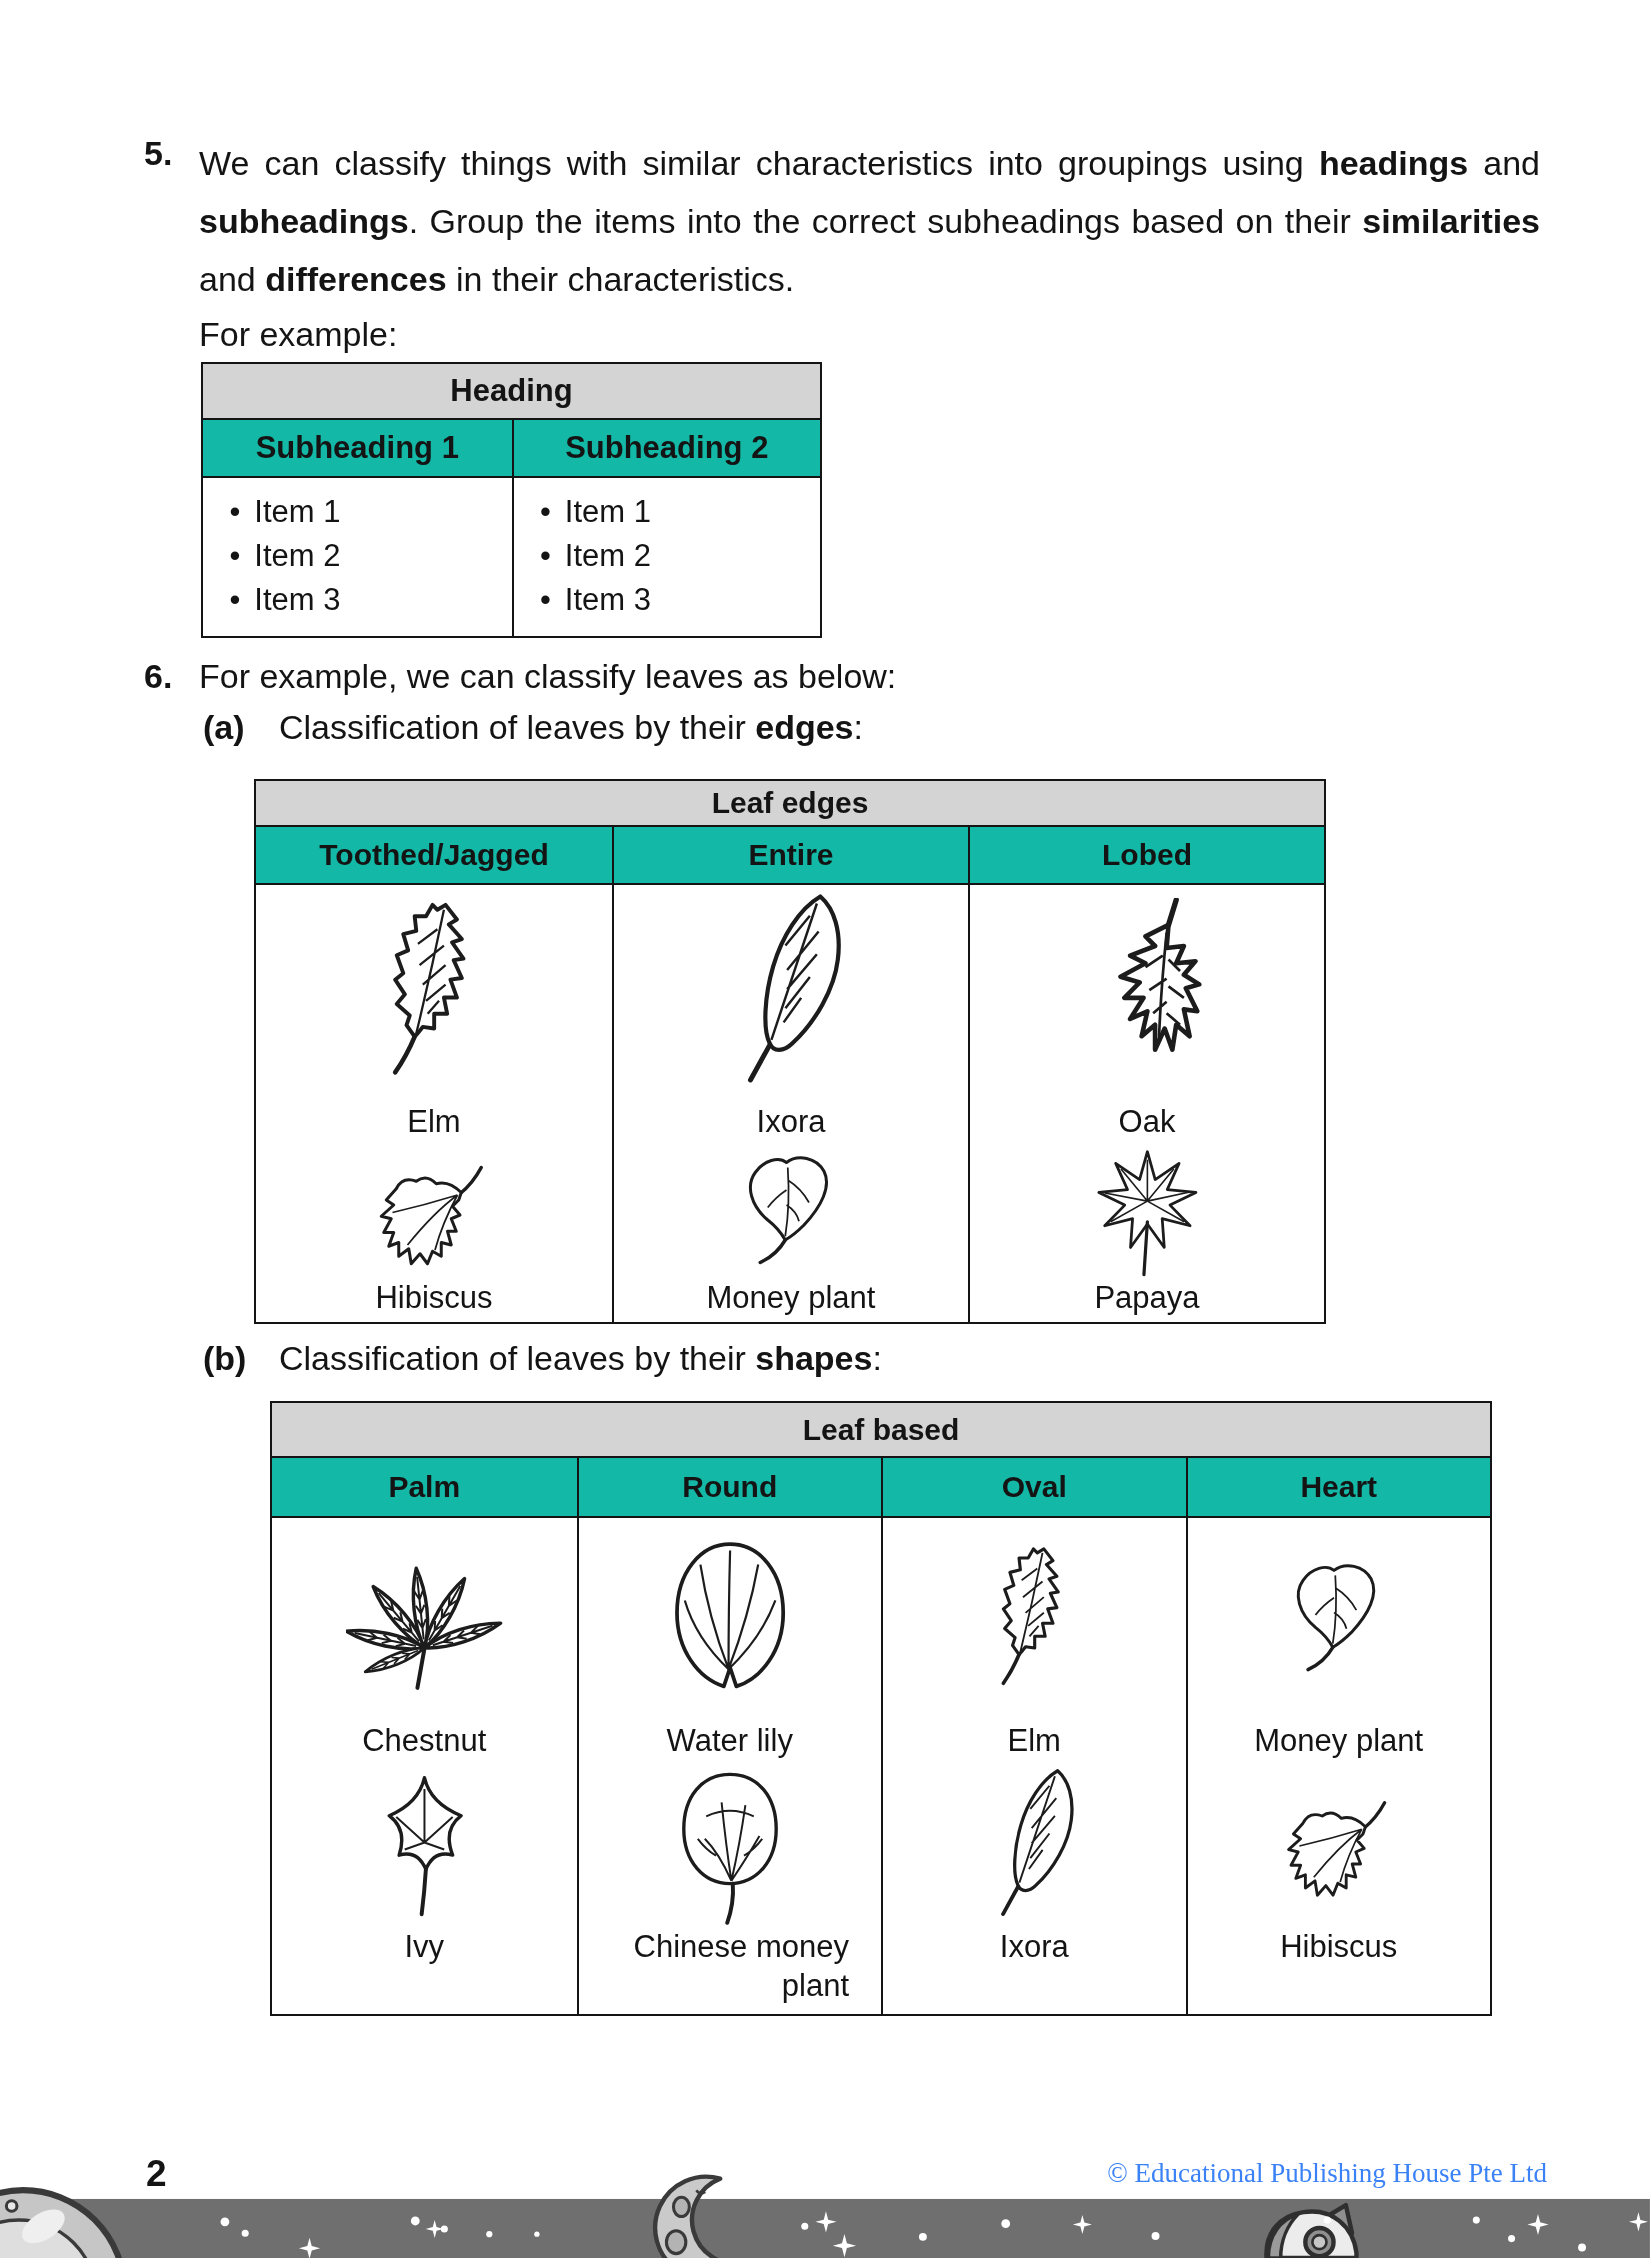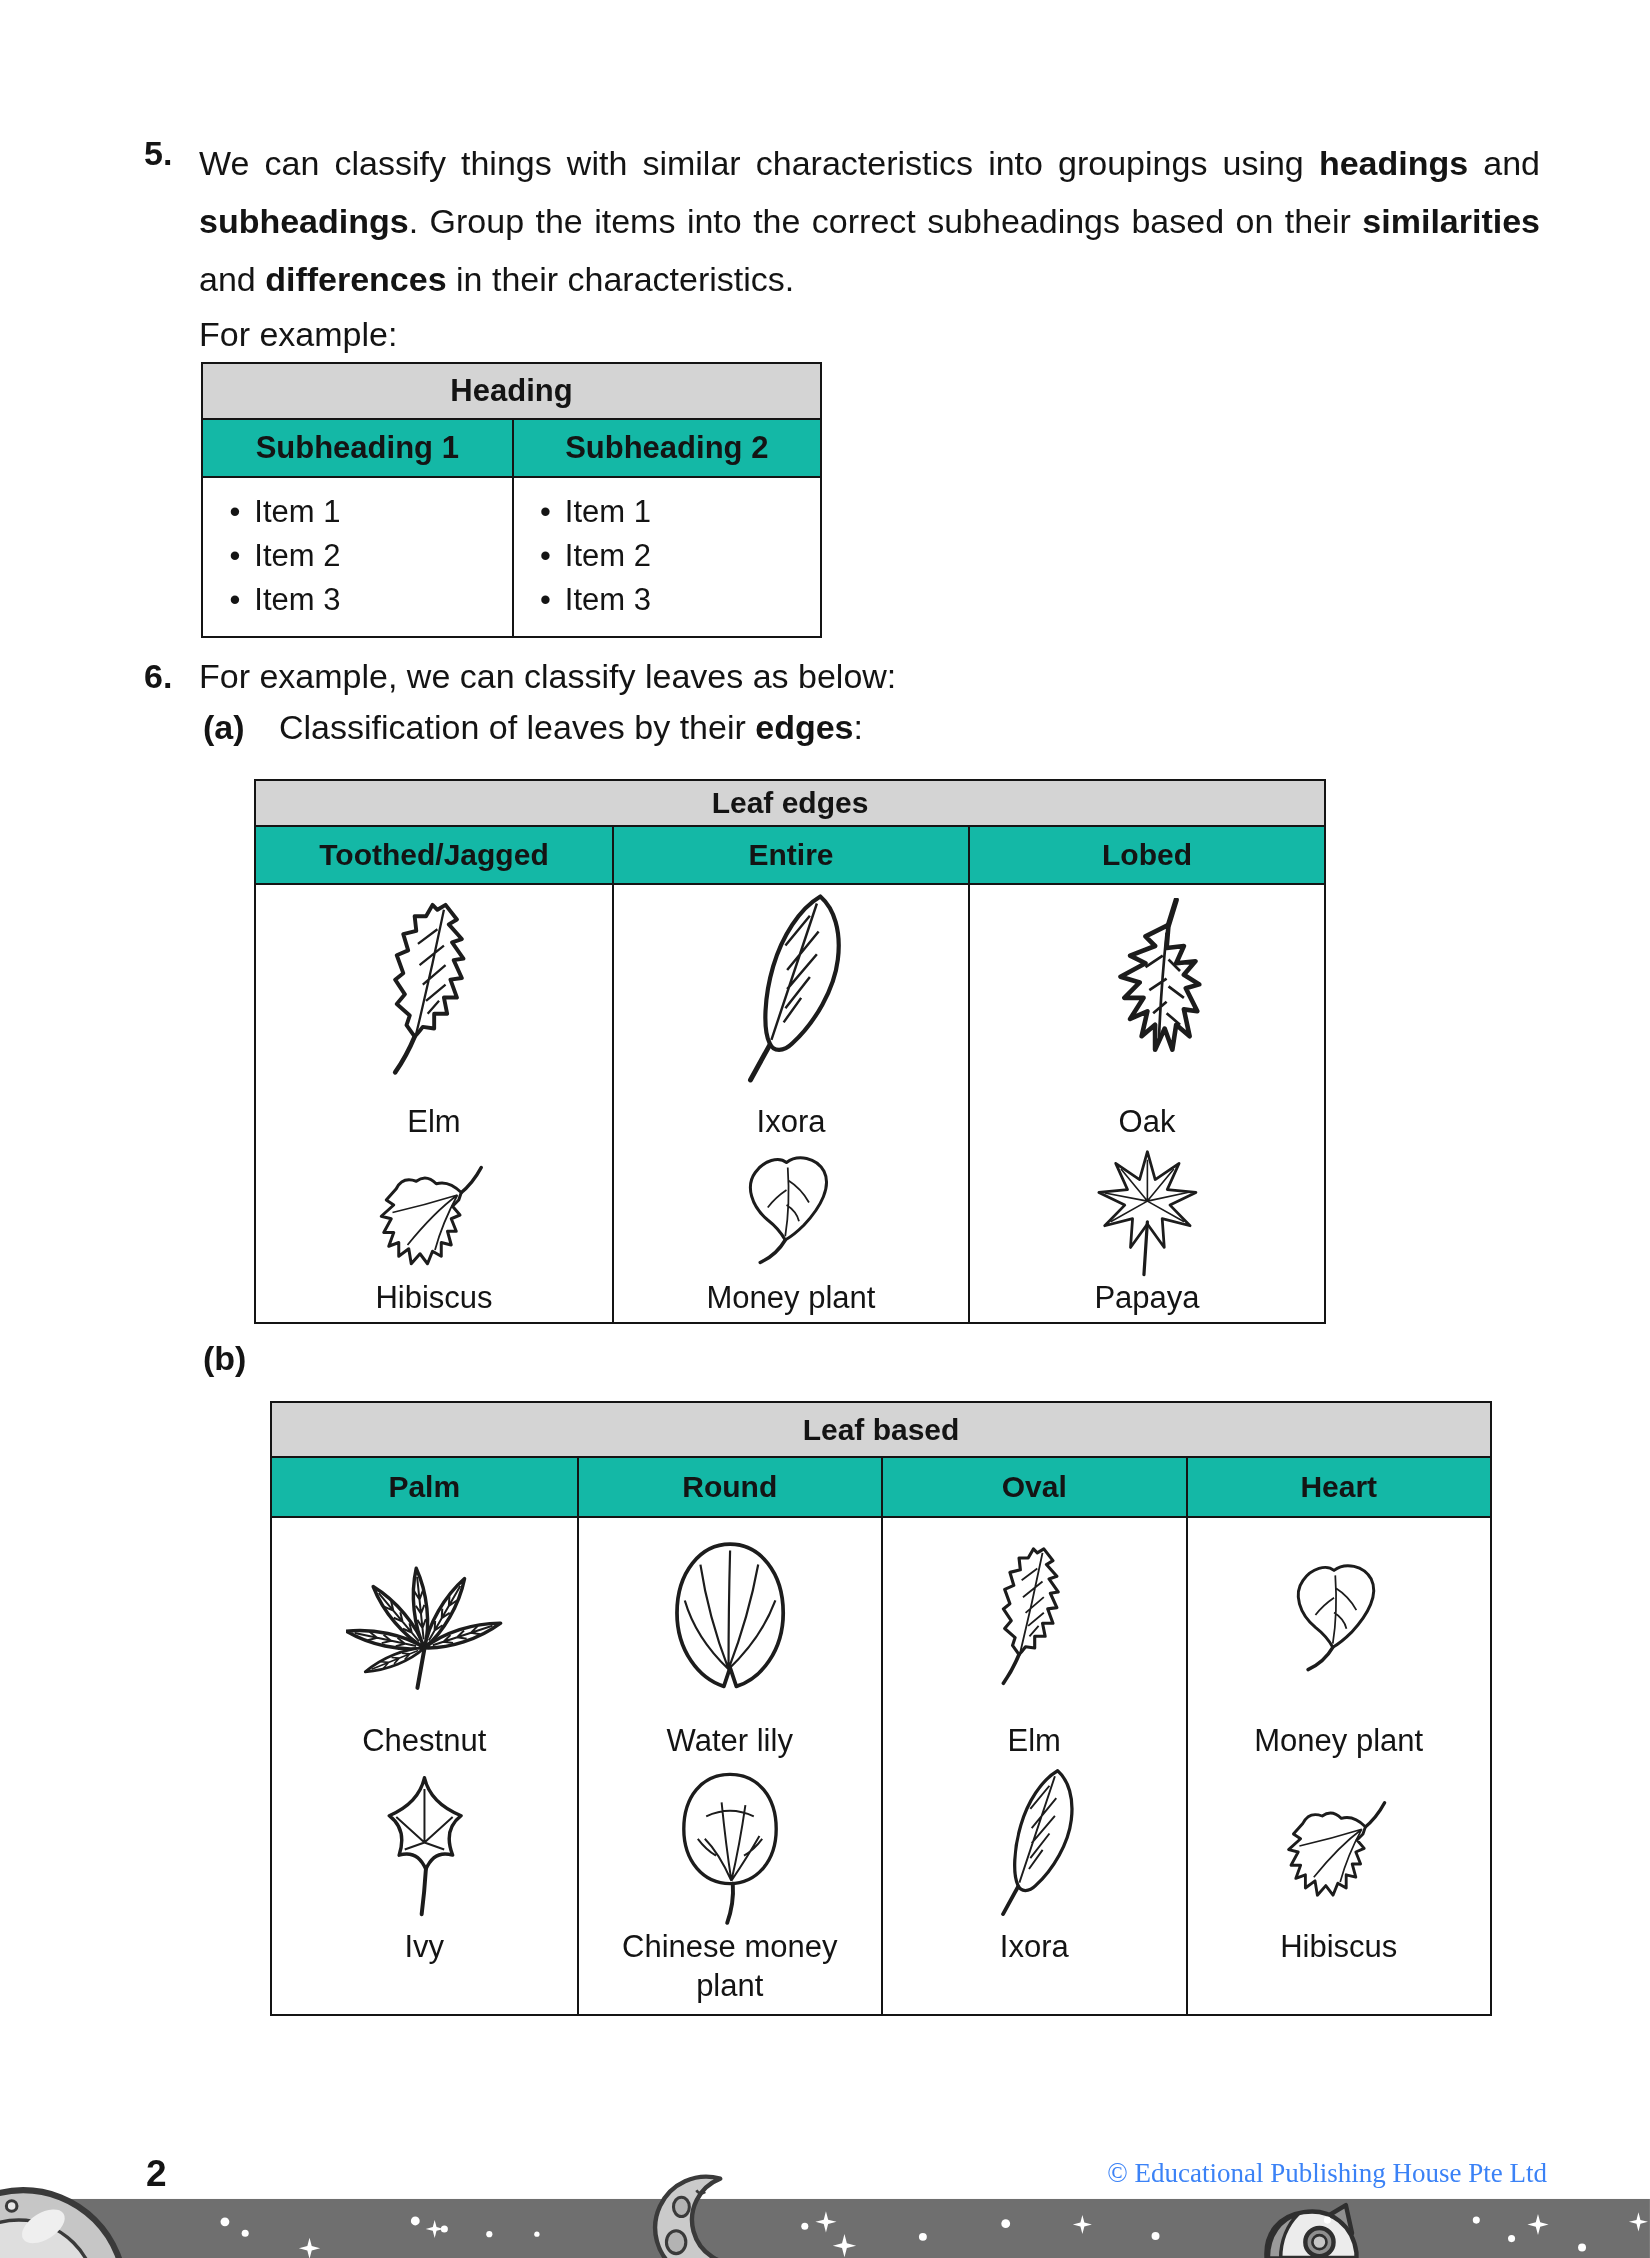--- a/index.html
+++ b/index.html
@@ -67,21 +67,21 @@
   .edges-tbl .s2 { height:132px; }
 
   
   .shapes-tbl { left:270px; top:1401px; width:1222px; }
   .shapes-tbl .tbl-title { height:55px; }
   .shapes-tbl .hcell { height:58px; }
   .shapes-tbl .tbl-heads, .shapes-tbl .tbl-body { grid-template-columns:1fr 1fr 1fr 1fr; }
   .shapes-tbl .s1 { height:203px; }
   .shapes-tbl .lblrow { height:44px; }
   .shapes-tbl .s2 { height:162px; }
-  .shapes-tbl .lblrow2 { height:87px; padding:0 32px; }
+  .shapes-tbl .lblrow2 { height:87px; padding:0 32px;text-align:right; }
 
   
   .page-num { left:146px; top:2153px; font-size:37px; font-weight:bold; }
   .copyright {
     right:104px; top:2158px; font-size:27px;
     font-family:"Liberation Serif", serif; color:#3b82f6;
   }
   .band-svg { left:0; top:2117px; }
 </style>
 </head>
@@ -247,20 +247,21 @@
             <svg class="leaf" style="height:132px" viewBox="0 0 100 115">
               <use href="#lf-papaya"></use>
             </svg>
           </div>
         <div class="leaf-lbl lblrow">Papaya</div>
       </div>
     </div>
   </div>
 
   <div class="abs sub-label" style="left:203px; top:1339px;">(b)</div>
+  <div class="abs sub-text" style="left:279px; top:1339px;"><span>Classification of leaves by their </span><span class="bold">shapes</span><span>:</span></div>
 
   <div class="abs tbl shapes-tbl">
     <div class="tbl-title">Leaf based</div>
     <div class="tbl-heads">
       <div class="hcell">Palm</div>
       <div class="hcell">Round</div>
       <div class="hcell">Oval</div>
       <div class="hcell">Heart</div>
     </div>
     <div class="tbl-body">

